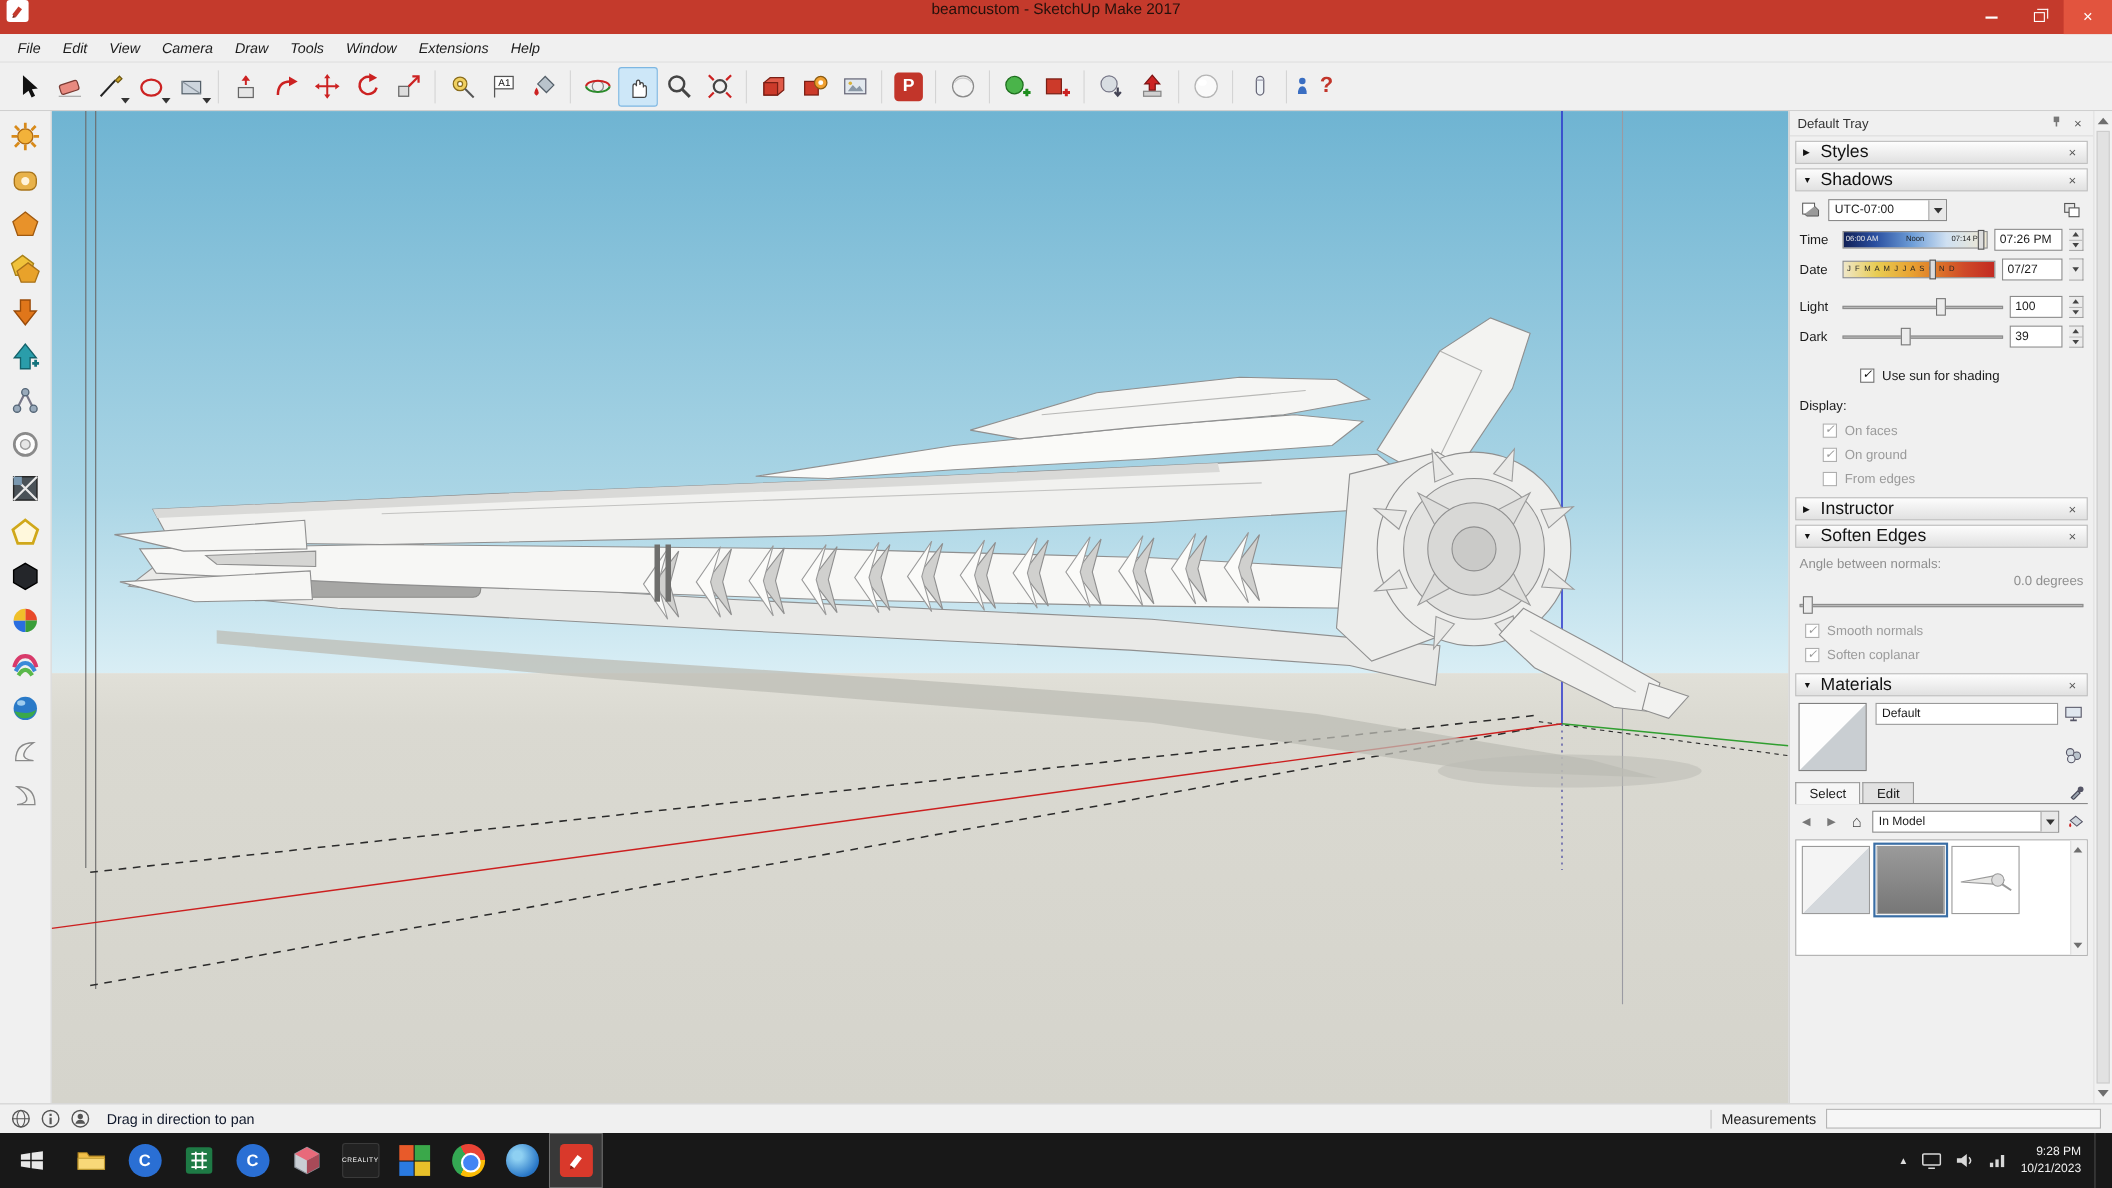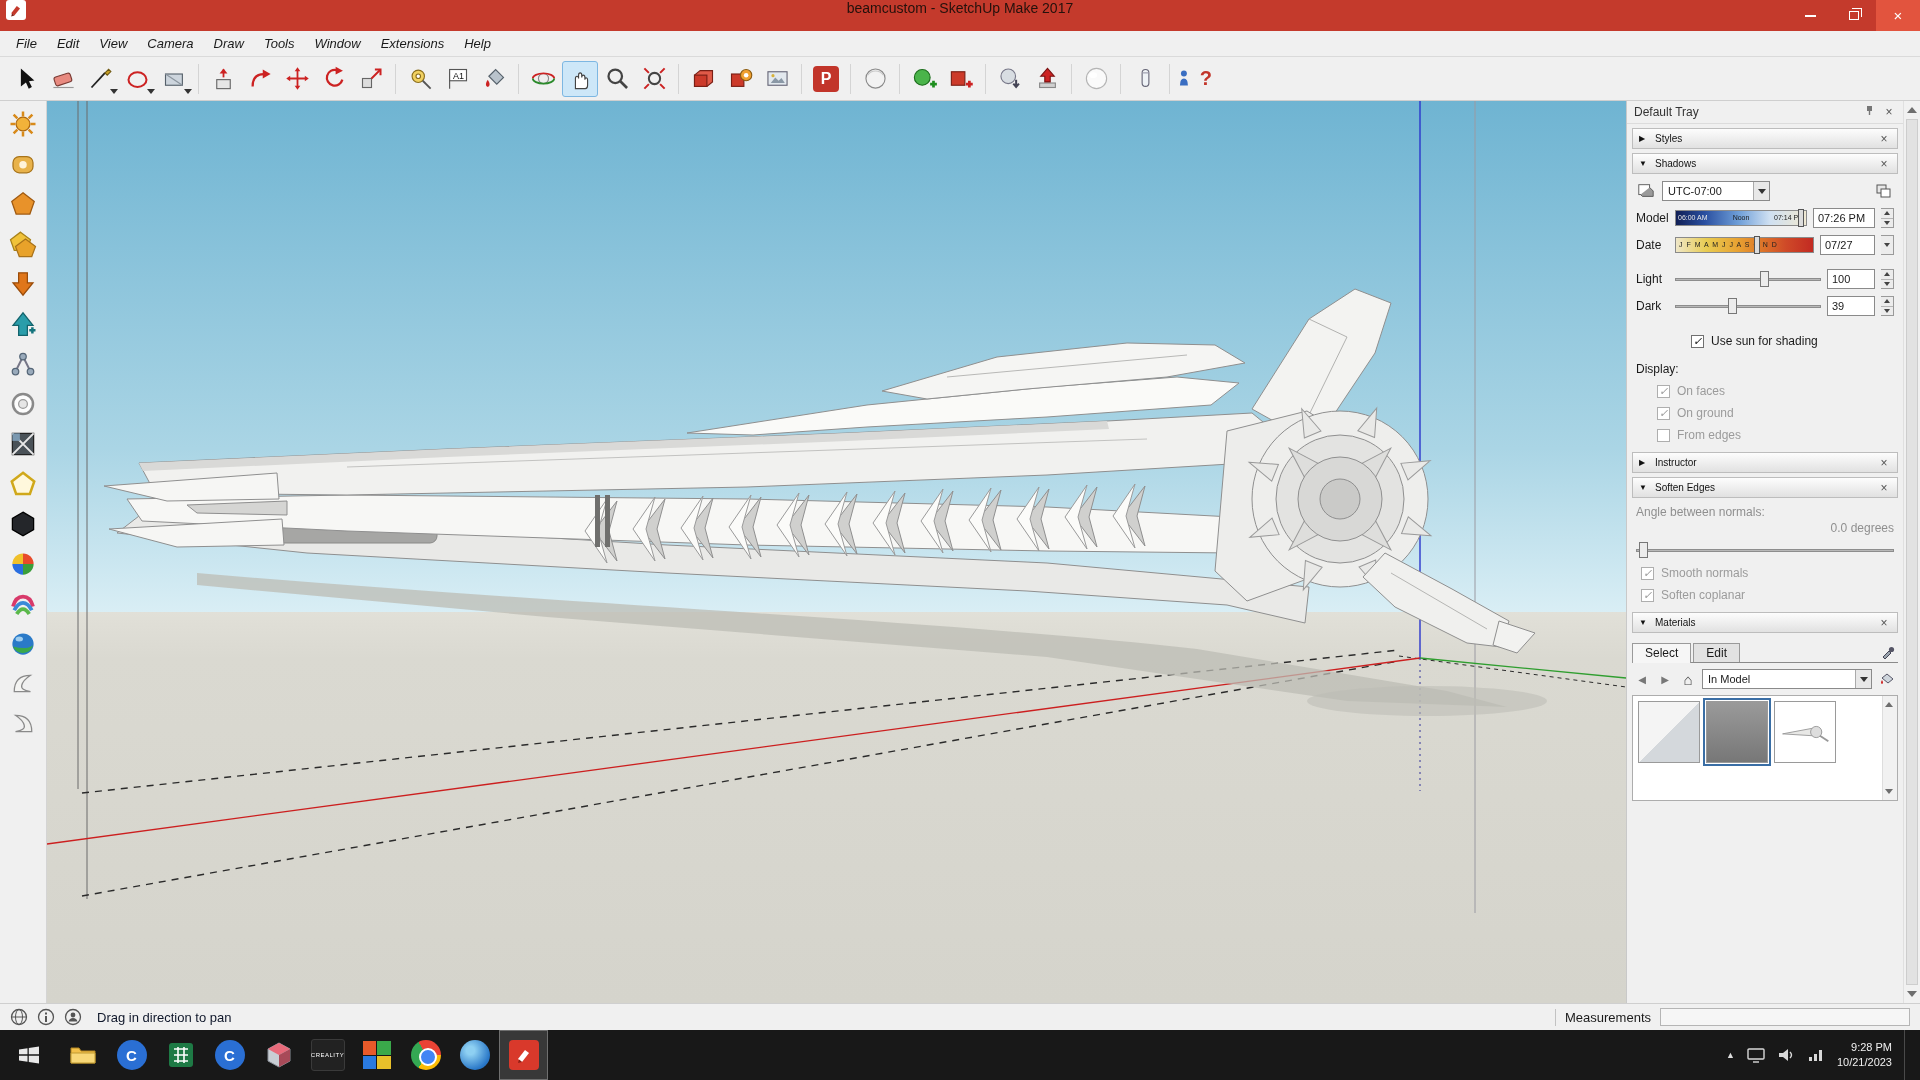--- a/index.html
+++ b/index.html
@@ -39,21 +39,21 @@
 #trayScroll{position:absolute;left:1903px;top:101px;width:17px;height:902px;background:#f1f1f1;border-left:1px solid #e0e0e0;}
 .scArrow{position:absolute;left:3px;width:0;height:0;border-left:5px solid transparent;border-right:5px solid transparent;}
 .scArrow.up{top:6px;border-bottom:6px solid #6e6e6e;}
 .scArrow.dn{bottom:6px;border-top:6px solid #6e6e6e;}
 .sthumb{position:absolute;left:2px;right:2px;top:18px;bottom:18px;background:#e2e2e2;border:1px solid #cdcdcd;}
 .tray-cap{height:23px;display:flex;align-items:center;padding:0 7px;gap:7px;border-bottom:1px solid #dcdcdc;}
 .tray-cap .t{flex:1;font-size:12px;color:#333;}
 .xbtn{color:#555;font-size:12px;width:14px;text-align:center;}
 .sech{display:flex;align-items:center;height:21px;margin:4px 5px 0;background:linear-gradient(#fdfdfd,#e1e1e1);border:1px solid #bdbdbd;padding:0 6px;gap:6px;}
 .sech .arr{font-size:8px;color:#111;width:10px;}
-.sech .ttl{flex:1;font-size:10px;color:#111;}
+.sech .ttl{flex:1;font-size:16px;color:#111;}
 .srow{display:flex;align-items:center;margin:7px 9px;gap:6px;}
 .slabel{width:33px;font-size:12px;flex:none;}
 .combo{height:20px;background:#fff;border:1px solid #8a8a8a;display:flex;align-items:center;padding-left:5px;font-size:11px;position:relative;}
 .combo .ca{margin-left:auto;width:16px;height:100%;background:#e8e8e8;border-left:1px solid #aaa;display:flex;align-items:center;justify-content:center;}
 .tri-dn{width:0;height:0;border-left:4px solid transparent;border-right:4px solid transparent;border-top:5px solid #333;}
 .tri-up-s{width:0;height:0;border-left:3px solid transparent;border-right:3px solid transparent;border-bottom:4px solid #444;}
 .tri-dn-s{width:0;height:0;border-left:3px solid transparent;border-right:3px solid transparent;border-top:4px solid #444;}
 .valbox{width:62px;height:20px;background:#fff;border:1px solid #8a8a8a;font-size:11px;display:flex;align-items:center;padding-left:4px;flex:none;}
 .spin{width:13px;height:20px;border:1px solid #9a9a9a;border-left:none;display:flex;flex-direction:column;}
 .spin span{flex:1;display:flex;align-items:center;justify-content:center;background:#ececec;}
@@ -598,21 +598,21 @@
       </span>
       <span style="flex:1"></span>
       <span class="miniicon">
           <svg width="18" height="16" viewBox="0 0 18 16">
             <rect x="2" y="2" width="9" height="8" fill="#e8e8e8" stroke="#555"></rect>
             <rect x="6" y="6" width="9" height="8" fill="#fff" stroke="#555"></rect>
           </svg>
         </span>
     </div>
     <div class="srow">
-      <span class="slabel">Model</span>
+      <span class="slabel">Time</span>
       <span class="timebar">
         <span class="mk first">06:00 AM</span>
         <span class="mk mid">Noon</span>
         <span class="mk last">07:14 PM</span>
         <span class="sthumb2" style="left:94%"></span>
       </span>
       <span class="valbox">07:26 PM</span>
       <span class="spin">
           <span>
             <i class="tri-up-s"></i>
@@ -731,20 +731,44 @@
       <span>Soften coplanar</span>
     </div>
   </div>
 
   <div class="sech" style="margin-top:10px">
     <span class="arr">▼</span>
     <span class="ttl">Materials</span>
     <span class="xbtn">×</span>
   </div>
   <div>
+    <div class="matwrap">
+      <span class="matprev"></span>
+      <span class="matright">
+        <span style="display:flex;gap:4px;align-items:center">
+          <span class="namebox">Default</span>
+          <span class="miniicon">
+              <svg width="16" height="14" viewBox="0 0 16 14">
+                <rect x="1" y="1" width="14" height="9" fill="#dfe6ee" stroke="#556"></rect>
+                <line x1="5" y1="13" x2="11" y2="13" stroke="#556" stroke-width="1.6"></line>
+                <line x1="8" y1="10" x2="8" y2="13" stroke="#556"></line>
+              </svg>
+            </span>
+        </span>
+        <span style="display:flex;justify-content:flex-end;margin-top:14px">
+          <span class="miniicon">
+              <svg width="18" height="16" viewBox="0 0 18 16">
+                <circle cx="6" cy="5" r="3.4" fill="#cfd6dd" stroke="#556"></circle>
+                <circle cx="12" cy="8" r="3.4" fill="#b9c3cc" stroke="#556"></circle>
+                <circle cx="7" cy="11" r="3.4" fill="#e4e9ee" stroke="#556"></circle>
+              </svg>
+            </span>
+        </span>
+      </span>
+    </div>
     <div class="tabrow">
       <span class="tab active">Select</span>
       <span class="tab">Edit</span>
       <span style="flex:1"></span>
       <span class="miniicon">
           <svg width="14" height="14" viewBox="0 0 14 14">
             <path d="M2 12 L8 6 L10 8 L4 14 Z" fill="#9aa4ae" stroke="#445"></path>
             <circle cx="10.5" cy="4.5" r="2.6" fill="#556"></circle>
           </svg>
         </span>

